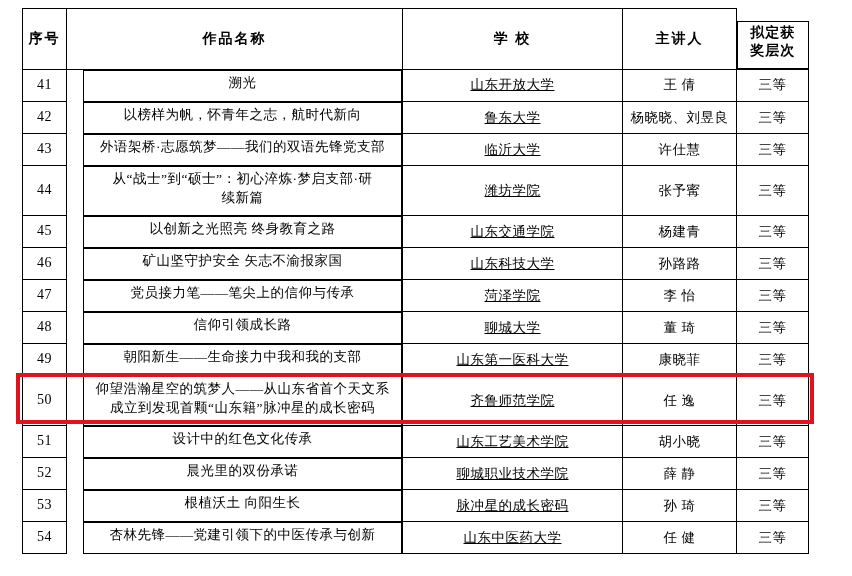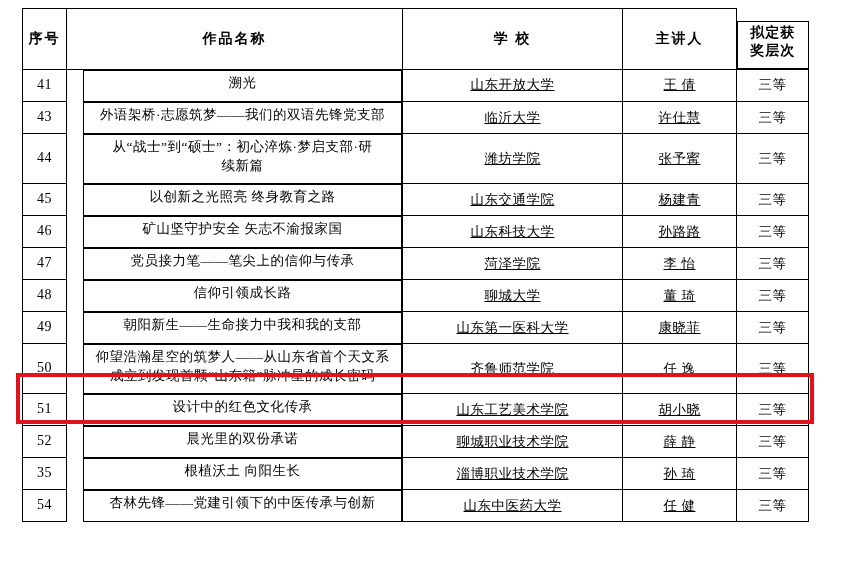--- a/index.html
+++ b/index.html
@@ -54,21 +54,21 @@
   }
   table.award-table tbody td {
     height: 26px;
   }
   table.award-table tbody tr.tall td {
     height: 44px;
   }
   td.cell-no { font-size: 14px; }
   td.cell-title { letter-spacing: 0.4px; margin-left: 16px; }
   td.cell-school { letter-spacing: 0.8px; text-decoration: underline; }
-  td.cell-person { letter-spacing: 1.6px; text-decoration: underline; }
+  td.cell-person { letter-spacing: 1.6px; }
   td.cell-level { letter-spacing: 1px; }
 
   .two-line { display: block; white-space: pre-line; }
 
   
   #highlight-box {
     position: absolute;
     left: 16px;
     top: 365px;
     width: 798px;
@@ -103,20 +103,27 @@
     </thead>
     <tbody>
       <tr>
         <td class="cell-no">41</td>
         <td class="cell-title two-line">溯光</td>
         <td class="cell-school">山东开放大学</td>
         <td class="cell-person">王  倩</td>
         <td class="cell-level">三等</td>
       </tr>
       <tr>
+        <td class="cell-no">42</td>
+        <td class="cell-title two-line">以榜样为帆，怀青年之志，航时代新向</td>
+        <td class="cell-school">鲁东大学</td>
+        <td class="cell-person">杨晓晓、刘昱良</td>
+        <td class="cell-level">三等</td>
+      </tr>
+      <tr>
         <td class="cell-no">43</td>
         <td class="cell-title two-line">外语架桥·志愿筑梦——我们的双语先锋党支部</td>
         <td class="cell-school">临沂大学</td>
         <td class="cell-person">许仕慧</td>
         <td class="cell-level">三等</td>
       </tr>
       <tr class="tall">
         <td class="cell-no">44</td>
         <td class="cell-title two-line">从“战士”到“硕士”：初心淬炼·梦启支部·研
 续新篇</td>
@@ -175,23 +182,23 @@
         <td class="cell-level">三等</td>
       </tr>
       <tr>
         <td class="cell-no">52</td>
         <td class="cell-title two-line">晨光里的双份承诺</td>
         <td class="cell-school">聊城职业技术学院</td>
         <td class="cell-person">薛  静</td>
         <td class="cell-level">三等</td>
       </tr>
       <tr>
-        <td class="cell-no">35</td>
+        <td class="cell-no">53</td>
         <td class="cell-title two-line">根植沃土  向阳生长</td>
-        <td class="cell-school">淄博职业技术学院</td>
+        <td class="cell-school">脉冲星的成长密码</td>
         <td class="cell-person">孙  琦</td>
         <td class="cell-level">三等</td>
       </tr>
       <tr>
         <td class="cell-no">54</td>
         <td class="cell-title two-line">杏林先锋——党建引领下的中医传承与创新</td>
         <td class="cell-school">山东中医药大学</td>
         <td class="cell-person">任  健</td>
         <td class="cell-level">三等</td>
       </tr>

